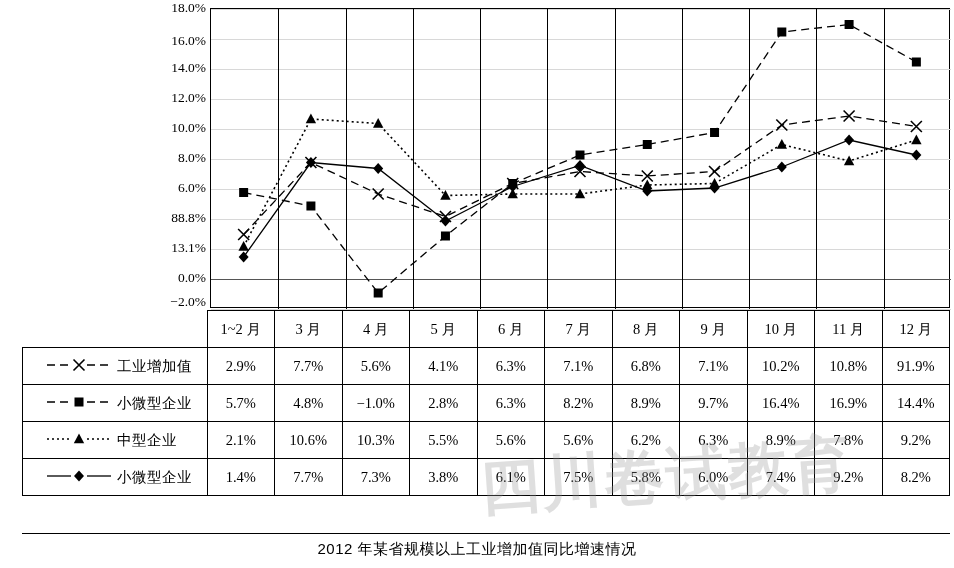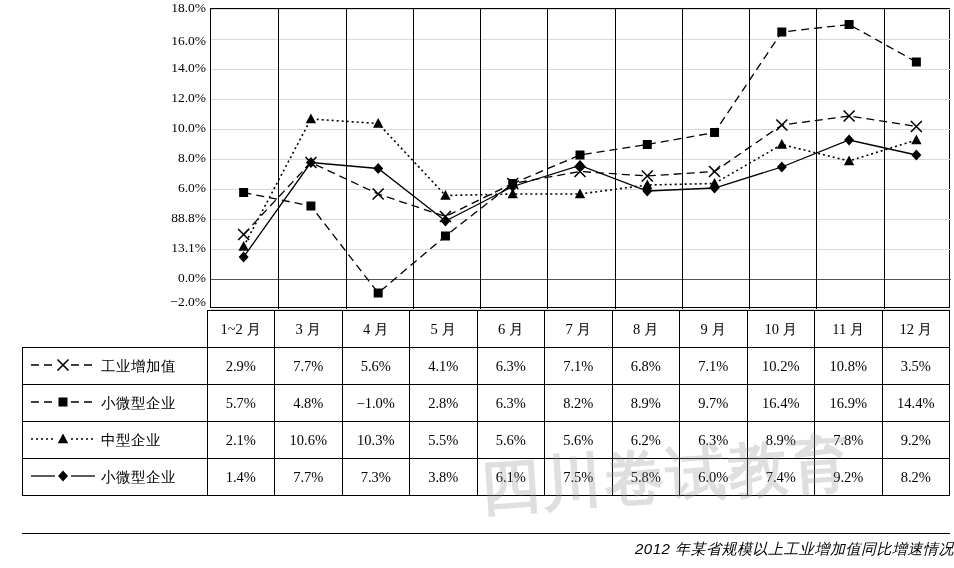--- a/index.html
+++ b/index.html
@@ -96,21 +96,21 @@
     border: 1px solid #000;
     font-size: 14.5px;
     text-align: center;
     height: 36px;
     padding: 0 2px;
     font-weight: normal;
     background: transparent;
   }
   table.data td.rowhead {
     text-align: left;
-    padding-left: 6px;
+    padding-left: 22px;
     white-space: nowrap;
     font-family: "Liberation Sans", sans-serif;
     font-size: 14.5px;
   }
   table.data td.rowhead .legend-mark {
     display: inline-block;
     width: 68px;
     vertical-align: middle;
     margin-right: 4px;
   }
@@ -124,25 +124,24 @@
     border-bottom: none;
     background: #fff;
   }
   .col-first { width: 180px; }
 
   .caption {
     position: absolute;
     left: 0;
     top: 540px;
     width: 954px;
-    text-align: right;
+    text-align: center;
     font-family: "Liberation Sans", sans-serif;
     font-size: 15px;
     letter-spacing: 0.5px;
-    font-style: italic;
   }
   .caption-rule {
     position: absolute;
     left: 22px;
     top: 533px;
     width: 928px;
     height: 0;
     border-top: 1px solid #000;
   }
 
@@ -371,21 +370,21 @@
             <td>2.9%</td>
             <td>7.7%</td>
             <td>5.6%</td>
             <td>4.1%</td>
             <td>6.3%</td>
             <td>7.1%</td>
             <td>6.8%</td>
             <td>7.1%</td>
             <td>10.2%</td>
             <td>10.8%</td>
-            <td>3.5%</td>
+            <td>91.9%</td>
           </tr>
           <tr>
             <td class="rowhead col-first"><span class="legend-mark"><svg width="68" height="20" viewBox="0 0 68 20">
      <line x1="2" y1="10" x2="26" y2="10" stroke="#000" stroke-width="1.3" stroke-dasharray="8,5"></line>
      <line x1="42" y1="10" x2="66" y2="10" stroke="#000" stroke-width="1.3" stroke-dasharray="8,5"></line>
      <rect x="29.5" y="5.5" width="9" height="9" fill="#000"></rect>
                 </svg></span><span class="rowlabel">小微型企业</span></td>
             <td>5.7%</td>
             <td>4.8%</td>
             <td>−1.0%</td>

